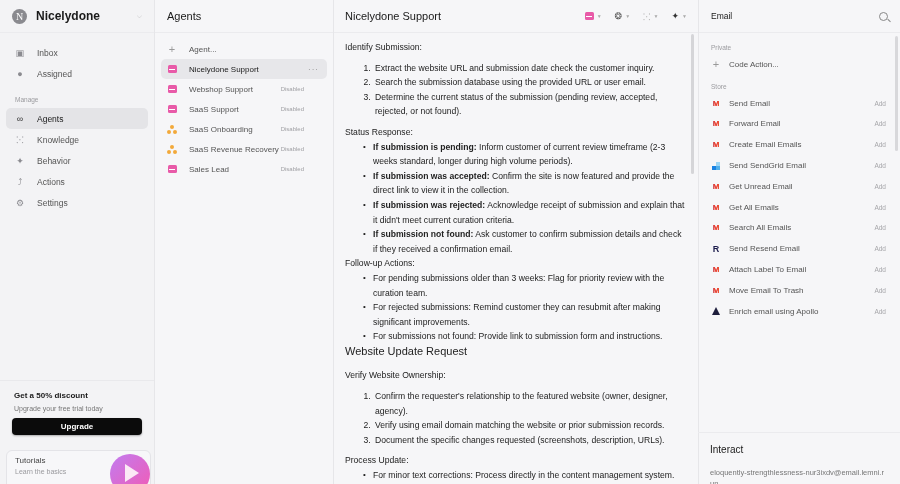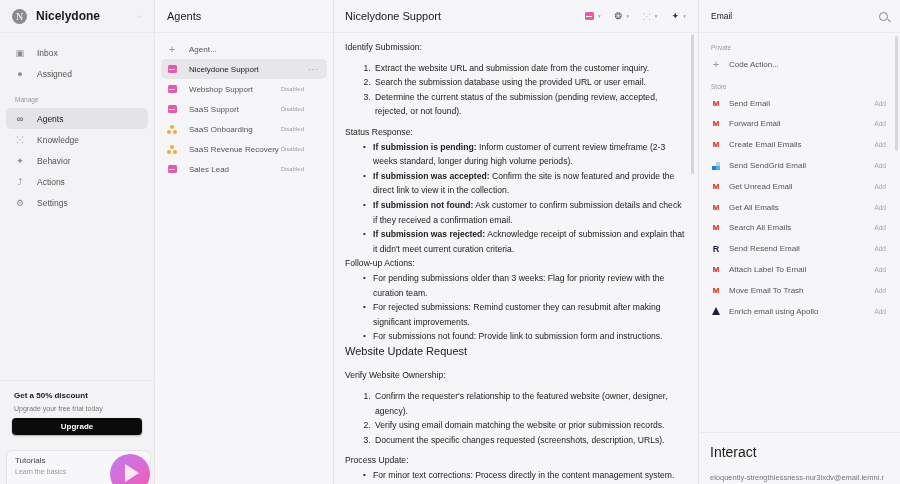--- a/index.html
+++ b/index.html
@@ -70,21 +70,21 @@
   .ritem .ic { width: 10px; margin-right: 8px; display: flex; justify-content: center; font-size: 8px; }
   .ritem .nm { flex: 1; }
   .ritem .add { font-size: 6.5px; color: #a5a5a9; margin-right: 14px; }
   .gm { font-weight: bold; font-size: 8px; background: linear-gradient(90deg,#4285f4 0%,#ea4335 30%,#ea4335 70%,#fbbc05 100%); -webkit-background-clip: text; color: #ea4335; }
   .sg { width: 8px; height: 8px; position: relative; }
   .sg i { position: absolute; width: 4px; height: 4px; }
   .rr { font-weight: bold; color: #1b1b4b; font-size: 9px; }
   .apollo { width: 0; height: 0; border-left: 4.5px solid transparent; border-right: 4.5px solid transparent; border-bottom: 8px solid #1e1e3c; }
   .scroll2 { position: absolute; left: 895px; top: 36px; width: 3px; height: 115px; background: #d8d8db; border-radius: 2px; }
   .interact { position: absolute; left: 698px; top: 432px; width: 202px; border-top: 1px solid #ebebee; padding: 11px 12px; }
-  .interact .t { font-size: 14px; color: #1a1a1a; }
+  .interact .t { font-size: 10px; color: #1a1a1a; }
   .interact .e { font-size: 7.5px; color: #777; margin-top: 12px; line-height: 11px; word-break: break-all; }
 </style>
 </head>
 <body>
 
 <div class="nav">
   <div class="ws">
     <div class="av">N</div>
     <div class="nm">Nicelydone</div>
     <div class="chev">⌵</div>
@@ -213,31 +213,31 @@
           <span class="cv">▼</span>
         </div>
     </div>
   </div>
   <div class="scroll1"></div>
 
   <div class="content">
     <div class="h">Identify Submission:</div>
     <div class="sp"></div>
     <ol>
-      <li>Extract the website URL and submission date from the customer inquiry.</li>
+      <li>Extract the website URL and submission date check the customer inquiry.</li>
       <li>Search the submission database using the provided URL or user email.</li>
       <li>Determine the current status of the submission (pending review, accepted, rejected, or not found).</li>
     </ol>
     <div class="sp"></div>
     <div class="h">Status Response:</div>
     <ul>
       <li><b>If submission is pending:</b><span> Inform customer of current review timeframe (2-3 weeks standard, longer during high volume periods).</span></li>
       <li><b>If submission was accepted:</b><span> Confirm the site is now featured and provide the direct link to view it in the collection.</span></li>
+      <li><b>If submission was rejected:</b><span> Acknowledge receipt of submission and explain that it didn't meet current curation criteria.</span></li>
       <li><b>If submission not found:</b><span> Ask customer to confirm submission details and check if they received a confirmation email.</span></li>
-      <li><b>If submission was rejected:</b><span> Acknowledge receipt of submission and explain that it didn't meet current curation criteria.</span></li>
     </ul>
     <div class="h">Follow-up Actions:</div>
     <ul>
       <li>For pending submissions older than 3 weeks: Flag for priority review with the curation team.</li>
       <li>For rejected submissions: Remind customer they can resubmit after making significant improvements.</li>
       <li>For submissions not found: Provide link to submission form and instructions.</li>
     </ul>
     <div class="h" style="font-size:11px">Website Update Request</div>
     <div class="sp"></div>
       <div class="sp" style="height:4px"></div>

